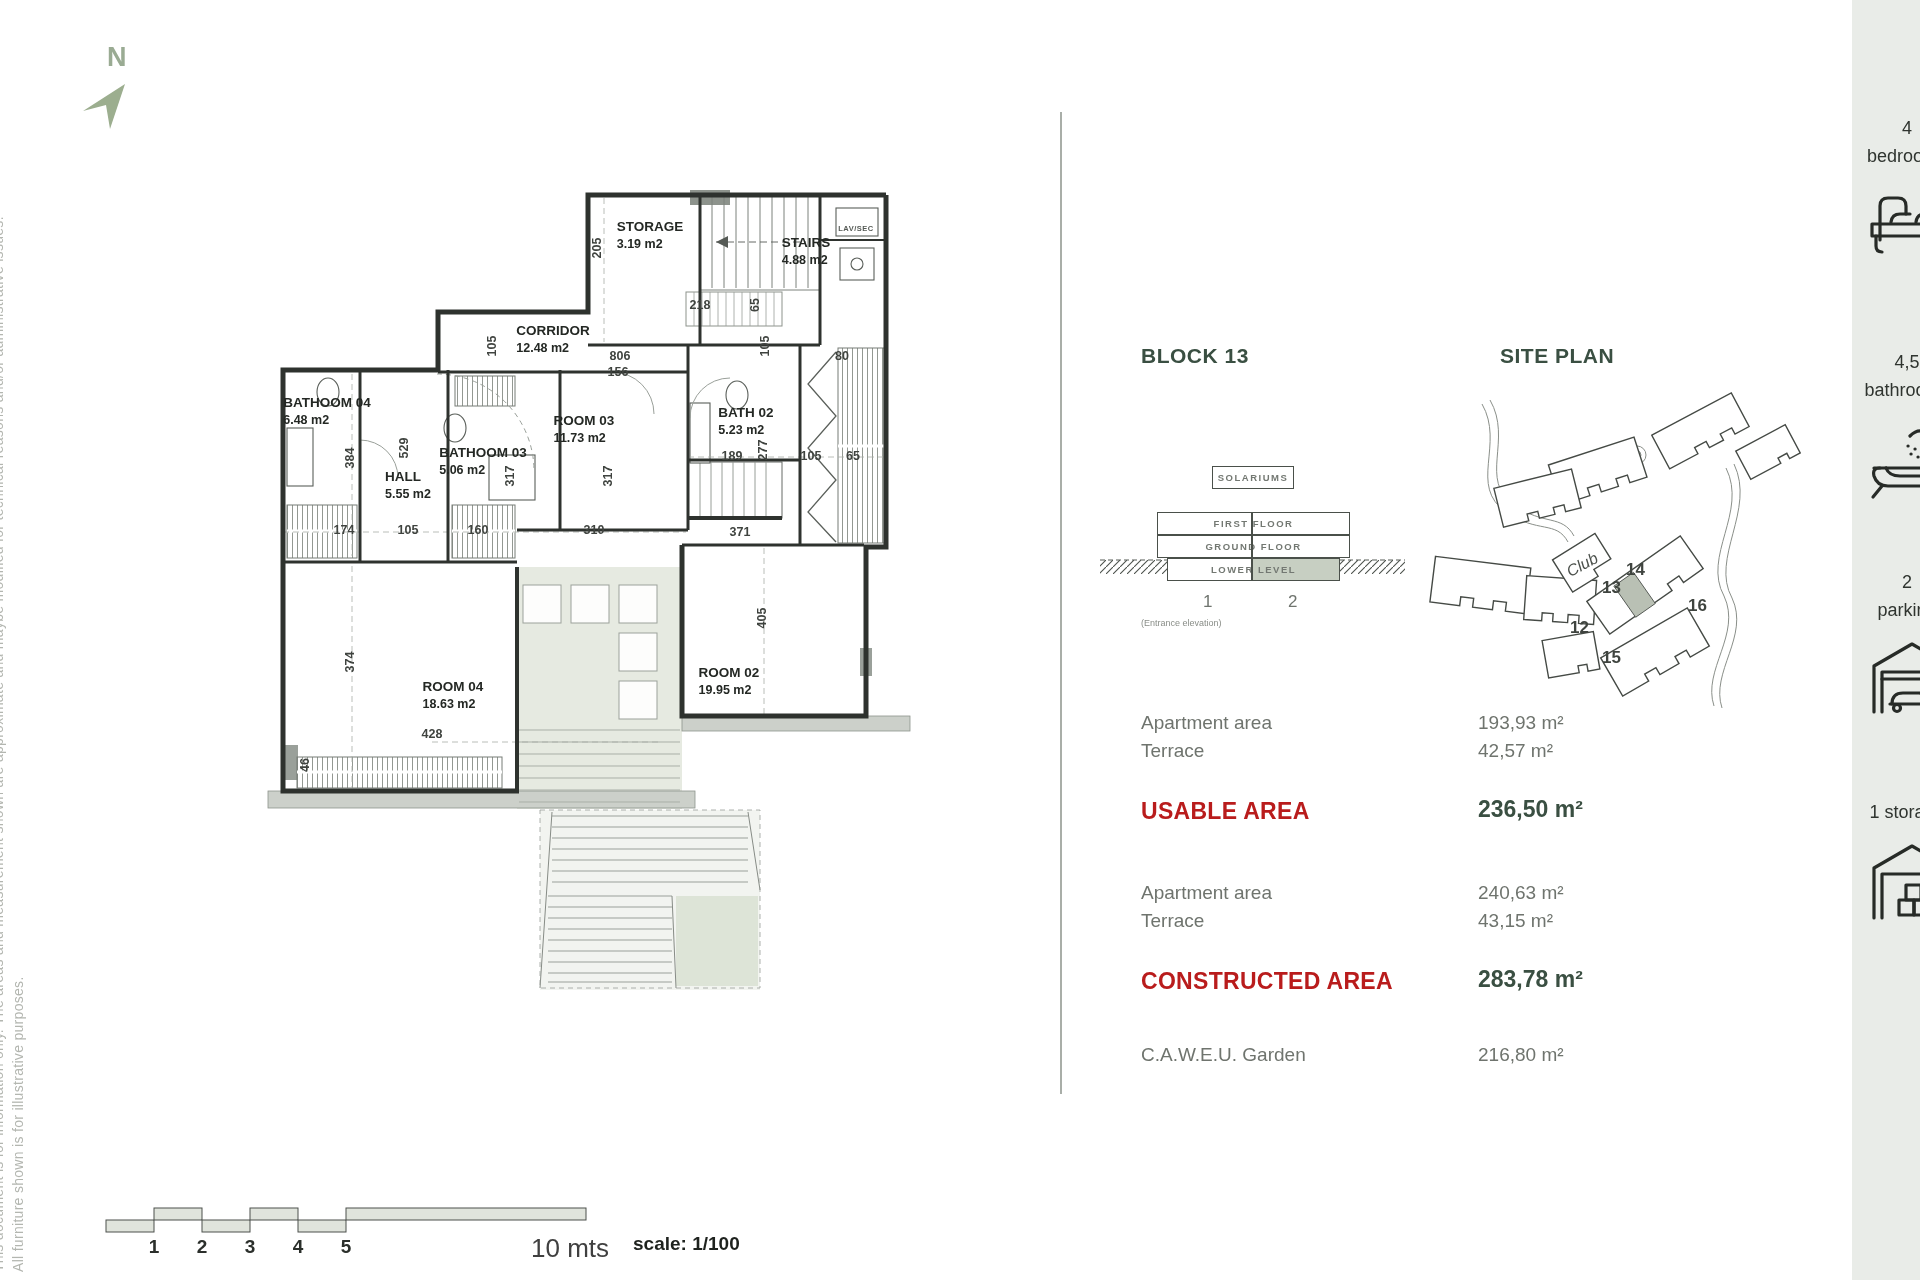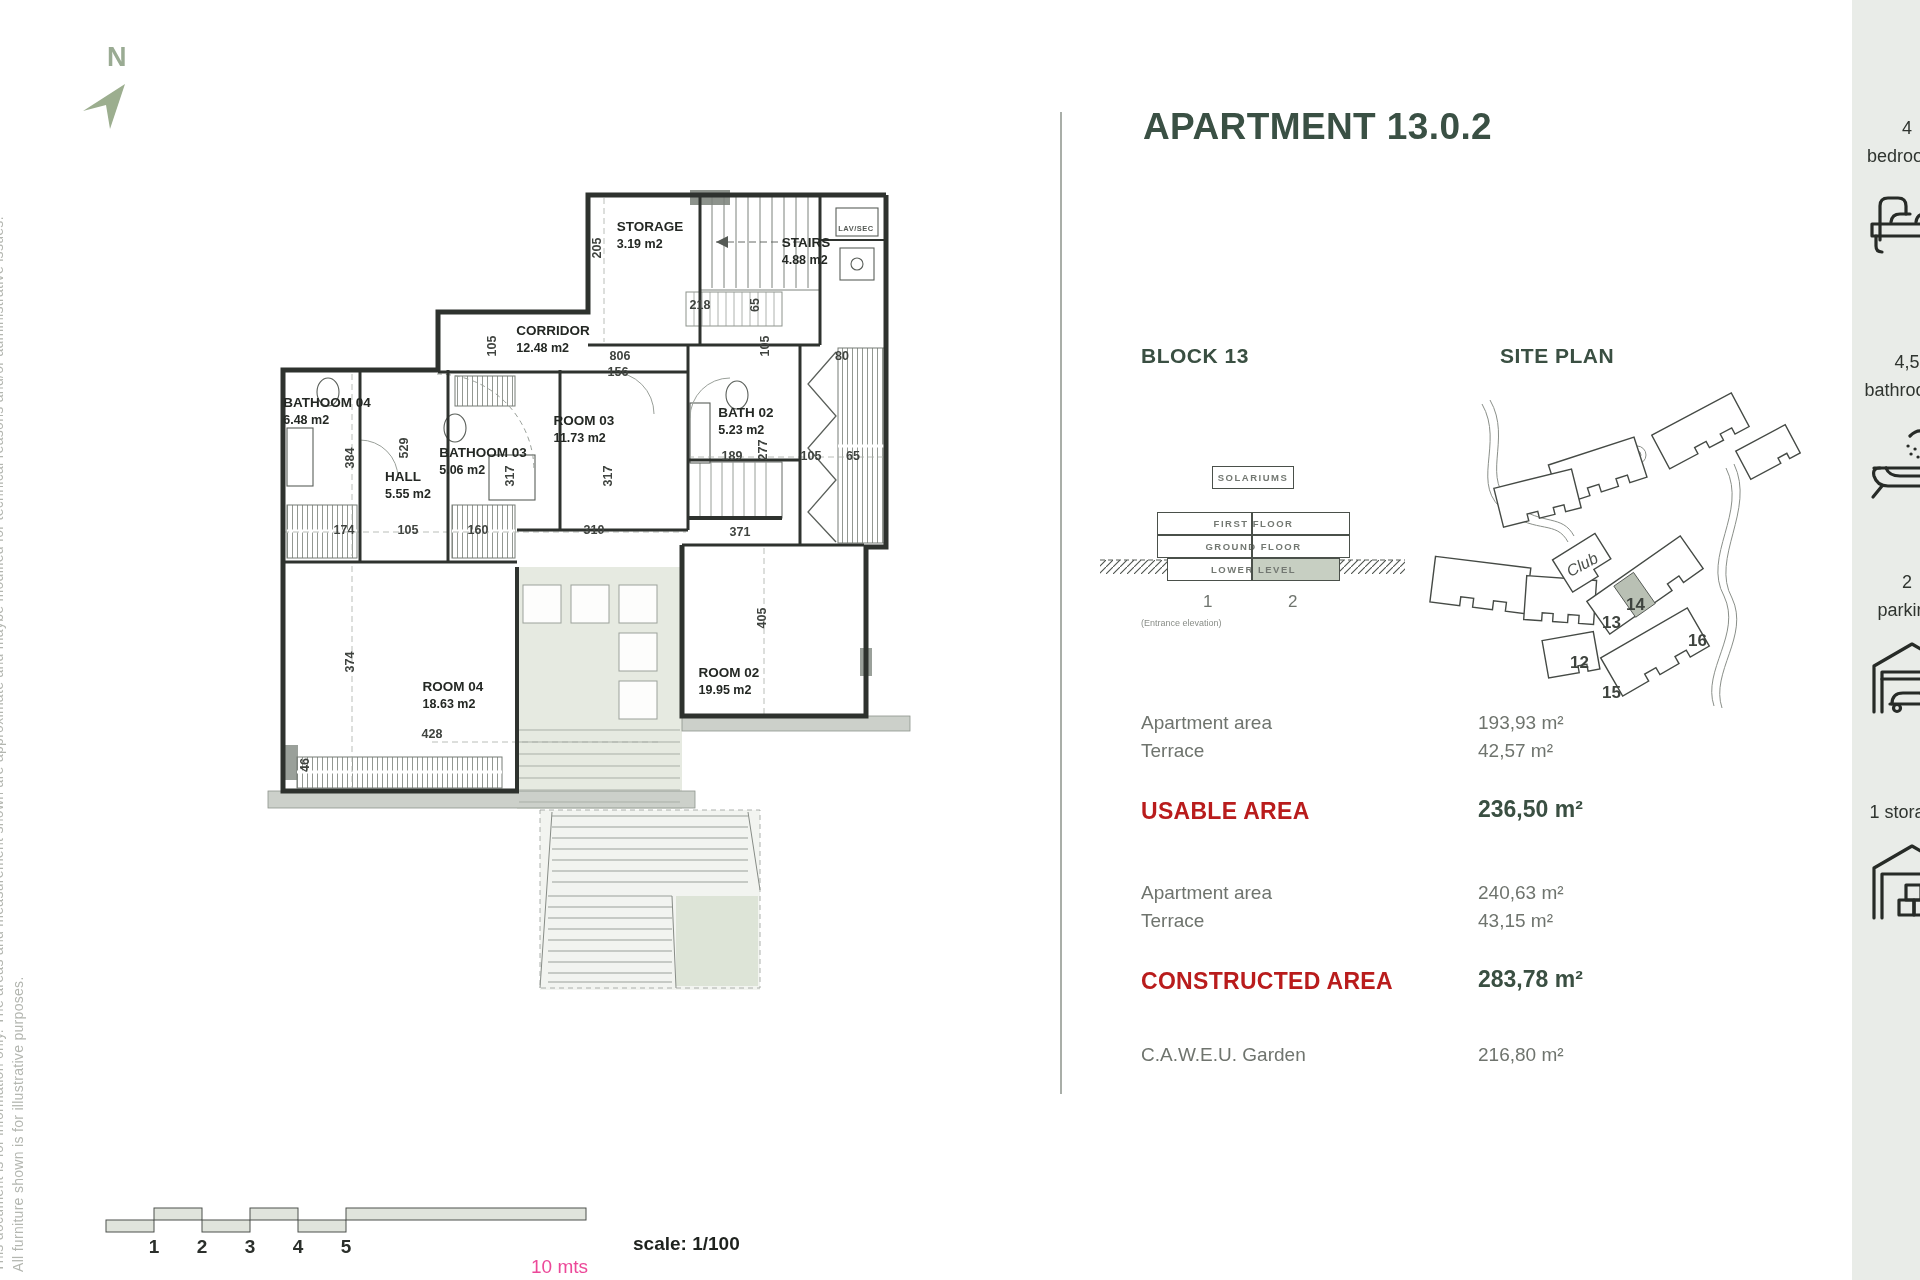--- a/index.html
+++ b/index.html
@@ -29,25 +29,25 @@
   .tot-v{position:absolute;font-size:23px;font-weight:bold;color:#3a4f42;}
   .divider{position:absolute;left:1060px;top:112px;width:2px;height:982px;background:#a9aea8;}
   
   .level{position:absolute;height:21px;line-height:21px;border:1.5px solid #4a504a;background:#fff;
          text-align:center;font-size:9.5px;font-weight:bold;letter-spacing:1.5px;color:#737872;}
   .level.lower{background:linear-gradient(to right,#ffffff 50%,#c7cfc2 50%);}
   .elev-center{position:absolute;left:1251px;top:512px;width:2px;height:69px;background:#4a504a;}
   .unit-num{position:absolute;font-size:17px;color:#6f746e;}
   .elev-cap{position:absolute;font-size:9px;color:#8a8e88;}
   
-  .site-num{position:absolute;font-size:17px;font-weight:bold;color:#3f443f;margin-top:35px;}
+  .site-num{position:absolute;font-size:17px;font-weight:bold;color:#3f443f;}
   .club{position:absolute;font-size:16px;font-style:italic;color:#4a4f4a;transform:rotate(-28deg);}
   
   .tick{position:absolute;transform:translateX(-50%);font-size:19px;font-weight:bold;color:#2b2f2b;}
-  .mts{position:absolute;font-size:19px;color:#ec4899;margin-top:23px;}
+  .mts{position:absolute;font-size:26px;color:#404040;}
   .scl{position:absolute;font-size:19px;font-weight:bold;color:#1e221e;}
   
   .sidebar{position:absolute;right:0;top:0;width:68px;height:1280px;background:#e9ece8;}
   .sb-text{position:absolute;left:55px;transform:translateX(-50%);font-size:18px;color:#2f342f;
            white-space:nowrap;}
   .sb-icon{position:absolute;left:14px;width:92px;height:84px;}
   svg.icon{stroke:#272b27;stroke-width:3.2;fill:none;stroke-linecap:round;stroke-linejoin:round;}
 </style>
 </head>
 <body>
@@ -313,21 +313,20 @@
   <span class="tick" style="left:154px;top:1236px">1</span>
   <span class="tick" style="left:202px;top:1236px">2</span>
   <span class="tick" style="left:250px;top:1236px">3</span>
   <span class="tick" style="left:298px;top:1236px">4</span>
   <span class="tick" style="left:346px;top:1236px">5</span>
   <span class="mts" style="left:531px;top:1233px">10 mts</span>
   <span class="scl" style="left:633px;top:1233px">scale: 1/100</span>
 
   <div class="divider"></div>
 
-  <div class="title1" style="left:1143px;top:106px">APARTMENT 13.0.2</div>
 
   <div class="sec-h" style="left:1141px;top:344px">BLOCK 13</div>
   <div class="sec-h" style="left:1500px;top:344px">SITE PLAN</div>
 
   <div class="level" style="left:1212px;top:466px;width:80px">SOLARIUMS</div>
   <div class="level" style="left:1176px;top:512px;width:153px">PENTHOUSE</div>
   <div class="level" style="left:1157px;top:512px;width:191px">FIRST FLOOR</div>
   <div class="level" style="left:1157px;top:535px;width:191px">GROUND FLOOR</div>
   <div class="level lower" style="left:1167px;top:558px;width:171px">LOWER LEVEL</div>
   <div class="elev-center"></div>

